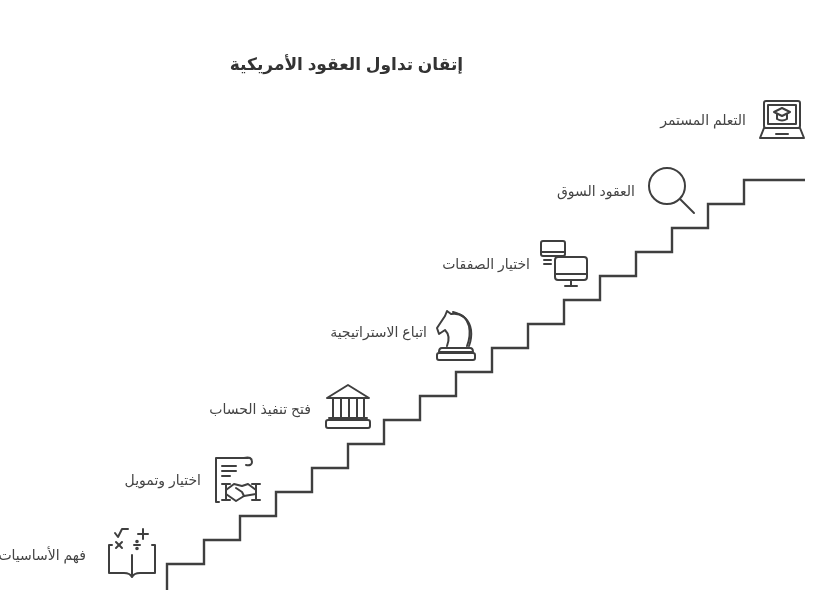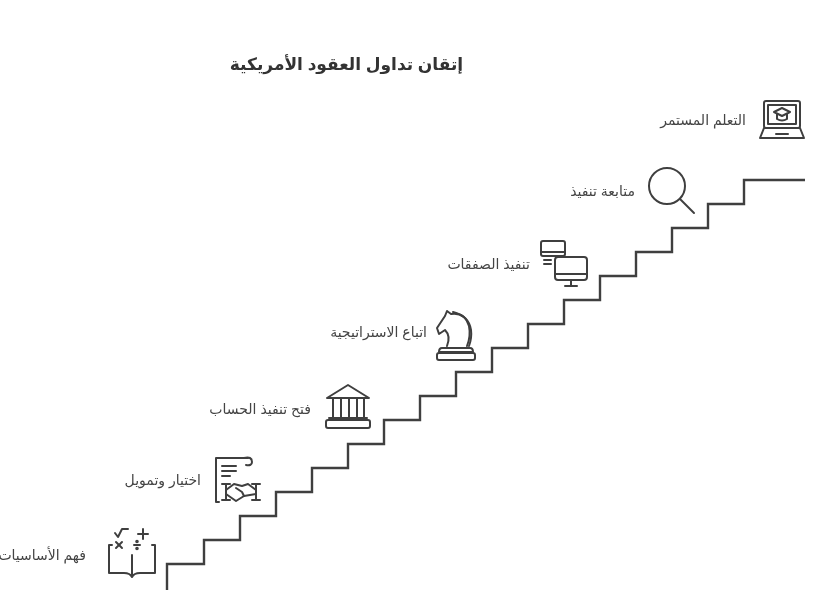--- a/index.html
+++ b/index.html
@@ -66,29 +66,29 @@
   <svg width="50" height="44" viewBox="0 0 50 44">
     <rect x="7" y="3" width="36" height="27" rx="2"></rect>
     <rect x="11" y="7" width="28" height="19"></rect>
     <path d="M3,40 L7,30 L43,30 L47,40 Z"></path>
     <line x1="19" y1="36" x2="31" y2="36"></line>
     <path d="M17,14 L25,10 L33,14 L25,18 Z"></path>
     <path d="M20,16 L20,21 Q25,24 30,21 L30,16"></path>
   </svg>
 </div>
 
-<div class="step-label" style="right:182px; top:183px;">متابعة تنفيذ</div>
+<div class="step-label" style="right:182px; top:183px;">العقود السوق</div>
 <div class="step-icon" style="left:647px; top:166px;">
   <svg width="52" height="52" viewBox="0 0 52 52">
     <circle cx="20" cy="20" r="18"></circle>
     <line x1="33" y1="33" x2="47" y2="47"></line>
   </svg>
 </div>
 
-<div class="step-label" style="right:287px; top:256px;">تنفيذ الصفقات</div>
+<div class="step-label" style="right:287px; top:256px;">اختيار الصفقات</div>
 <div class="step-icon" style="left:538px; top:238px;">
   <svg width="52" height="52" viewBox="0 0 52 52">
     <rect x="3" y="3" width="24" height="15" rx="2"></rect>
     <line x1="3" y1="14" x2="27" y2="14"></line>
     <line x1="6" y1="22" x2="13" y2="22"></line>
     <line x1="6" y1="26" x2="13" y2="26"></line>
     <rect x="17" y="19" width="32" height="23" rx="3"></rect>
     <line x1="17" y1="36" x2="49" y2="36"></line>
     <line x1="33" y1="42" x2="33" y2="47"></line>
     <line x1="27" y1="48" x2="39" y2="48"></line>

